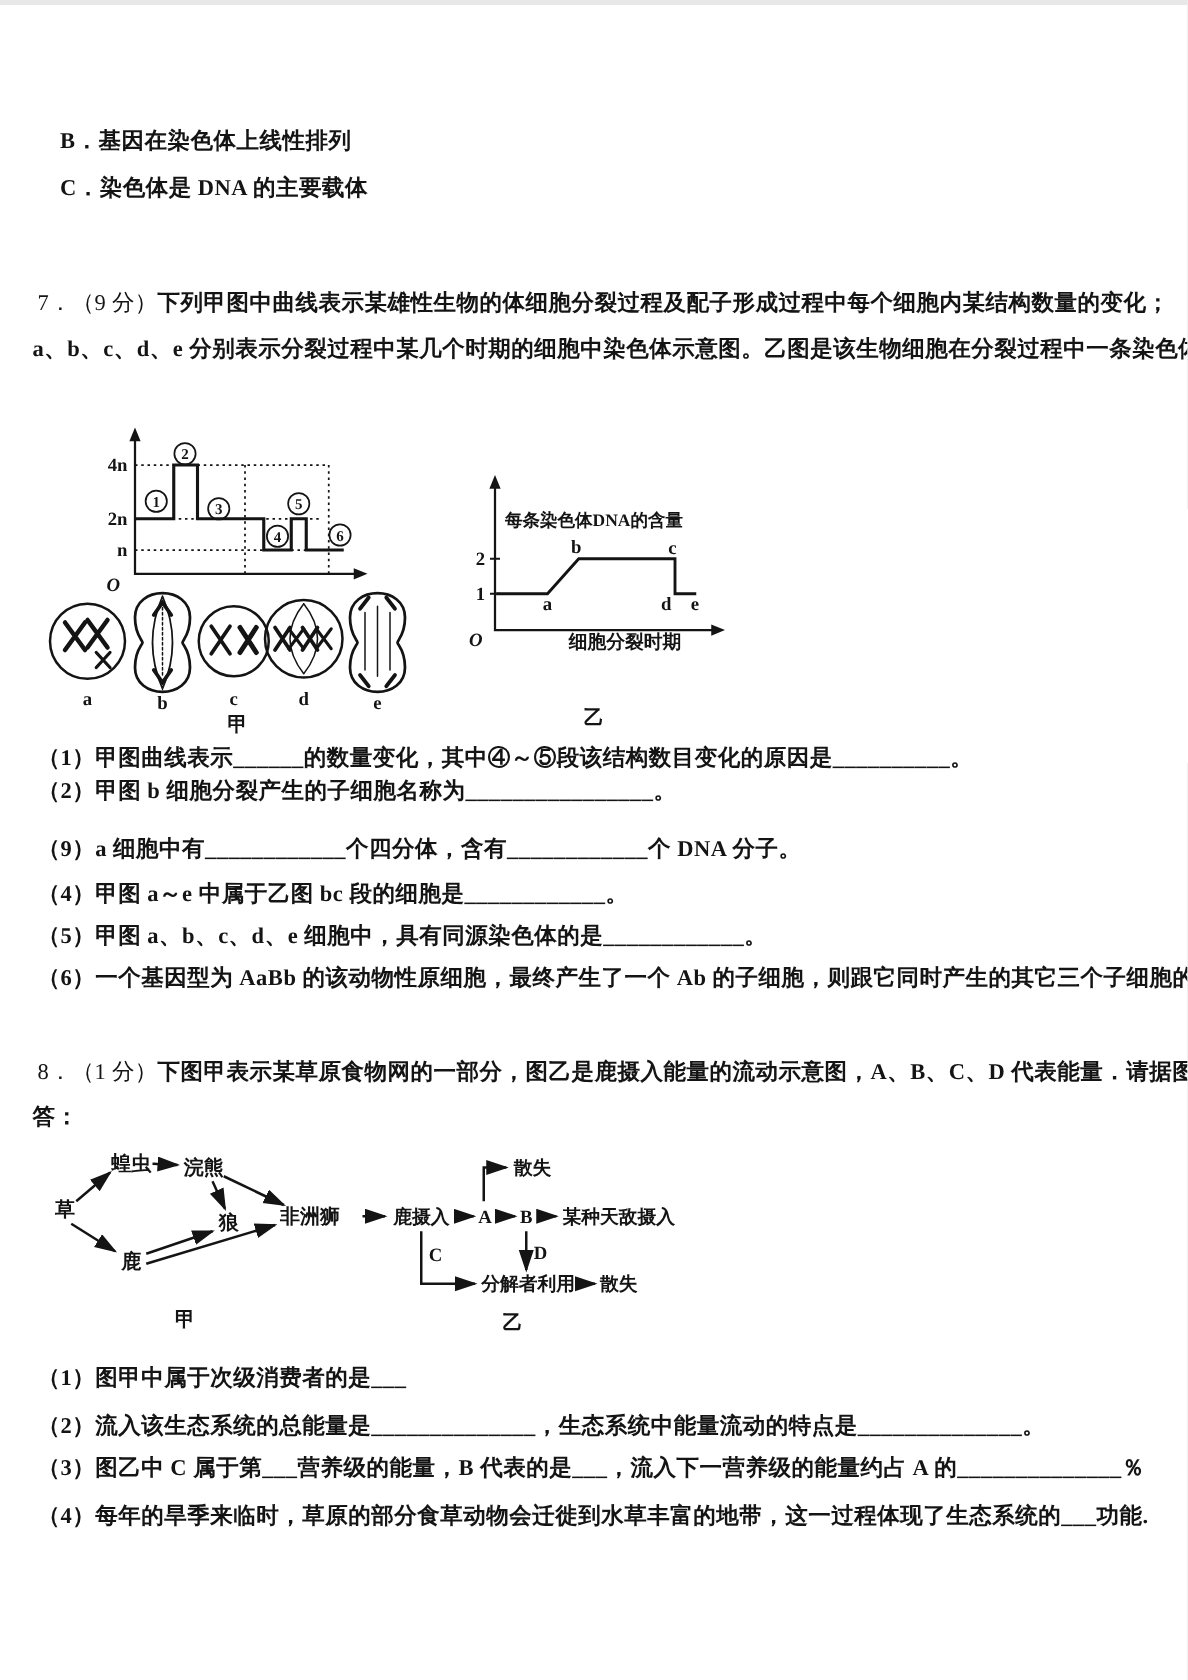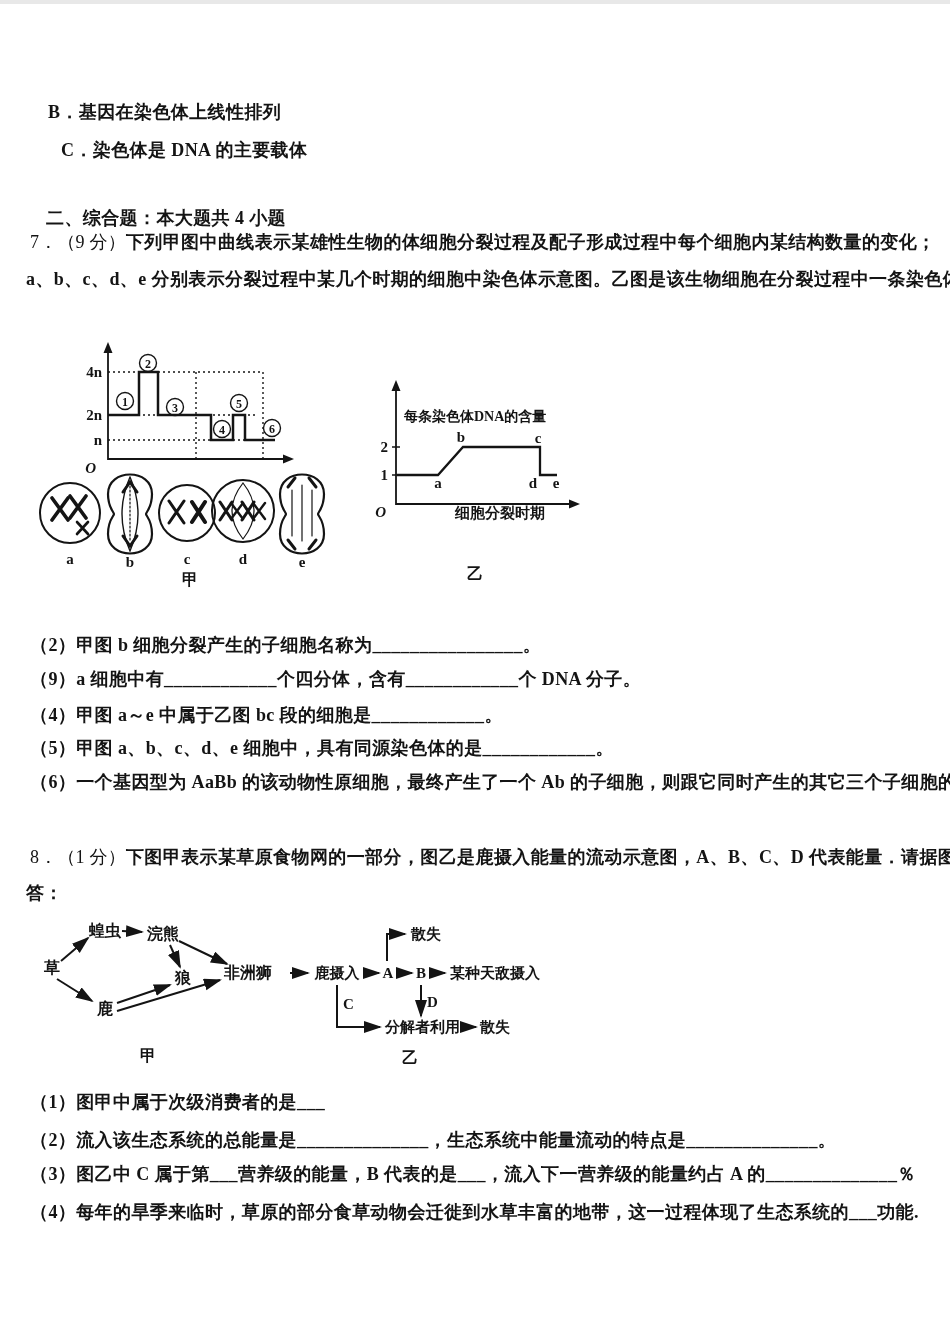--- a/index.html
+++ b/index.html
@@ -17,23 +17,22 @@
   svg{position:absolute;}
   svg text{font-family:"Liberation Serif","DejaVu Serif",serif;font-weight:bold;fill:#141414;}
   .ital{font-style:italic;font-weight:bold;}
 </style>
 </head>
 <body>
 
 <div class="page">
 
   <div class="line" style="top:96px;left:48px">B．基因在染色体上线性排列</div>
-  <div class="line" style="top:134px;left:61px">C．染色体是 DNA 的主要载体</div>
-
-  <div class="line" style="top:202px;left:46px">二、综合题：本大题共 4 小题</div>
+  <div class="line" style="top:134px;left:48px">C．染色体是 DNA 的主要载体</div>
+
 
   <div class="line" style="top:226px;left:30px"><span class="qnum">7．</span><span class="qnum">（9 分）</span><span>下列甲图中曲线表示某雄性生物的体细胞分裂过程及配子形成过程中每个细胞内某结构数量的变化；</span></div>
   <div class="line" style="top:263px;left:26px">a、b、c、d、e 分别表示分裂过程中某几个时期的细胞中染色体示意图。乙图是该生物细胞在分裂过程中一条染色体上</div>
 
   <svg style="top:332px;left:30px" width="630" height="255" viewBox="0 0 630 255">
     <defs>
       <marker id="arrA" markerWidth="10" markerHeight="8" refX="8" refY="3" orient="auto">
         <path d="M0,0 L9,3 L0,6 Z" fill="#141414"></path>
       </marker>
     </defs>
@@ -131,21 +130,22 @@
     <text x="356" y="181" font-size="15" class="ital" text-anchor="end">O</text>
     <text x="408" y="152" font-size="15" text-anchor="middle">a</text>
     <text x="431" y="106" font-size="15" text-anchor="middle">b</text>
     <text x="508" y="107" font-size="15" text-anchor="middle">c</text>
     <text x="503" y="152" font-size="15" text-anchor="middle">d</text>
     <text x="526" y="152" font-size="15" text-anchor="middle">e</text>
     <text x="470" y="182" font-size="15" text-anchor="middle">细胞分裂时期</text>
     <text x="445" y="243" font-size="16" text-anchor="middle">乙</text>
   </svg>
 
-  <div class="line" style="top:629px;left:30px">（2）甲图 b 细胞分裂产生的子细胞名称为________________。</div>
+  <div class="line" style="top:590px;left:30px">（1）甲图曲线表示______的数量变化，其中④～⑤段该结构数目变化的原因是__________。</div>
+  <div class="line" style="top:616px;left:30px">（2）甲图 b 细胞分裂产生的子细胞名称为________________。</div>
   <div class="line" style="top:663px;left:30px">（9）a 细胞中有____________个四分体，含有____________个 DNA 分子。</div>
   <div class="line" style="top:699px;left:30px">（4）甲图 a～e 中属于乙图 bc 段的细胞是____________。</div>
   <div class="line" style="top:732px;left:30px">（5）甲图 a、b、c、d、e 细胞中，具有同源染色体的是____________。</div>
   <div class="line" style="top:766px;left:30px">（6）一个基因型为 AaBb 的该动物性原细胞，最终产生了一个 Ab 的子细胞，则跟它同时产生的其它三个子细胞的基</div>
 
   <div class="line" style="top:841px;left:30px"><span class="qnum">8．</span><span class="qnum">（1 分）</span><span>下图甲表示某草原食物网的一部分，图乙是鹿摄入能量的流动示意图，A、B、C、D 代表能量．请据图回</span></div>
   <div class="line" style="top:877px;left:26px">答：</div>
 
   <svg style="top:897px;left:30px" width="580" height="170" viewBox="0 0 580 170">
     <defs>

